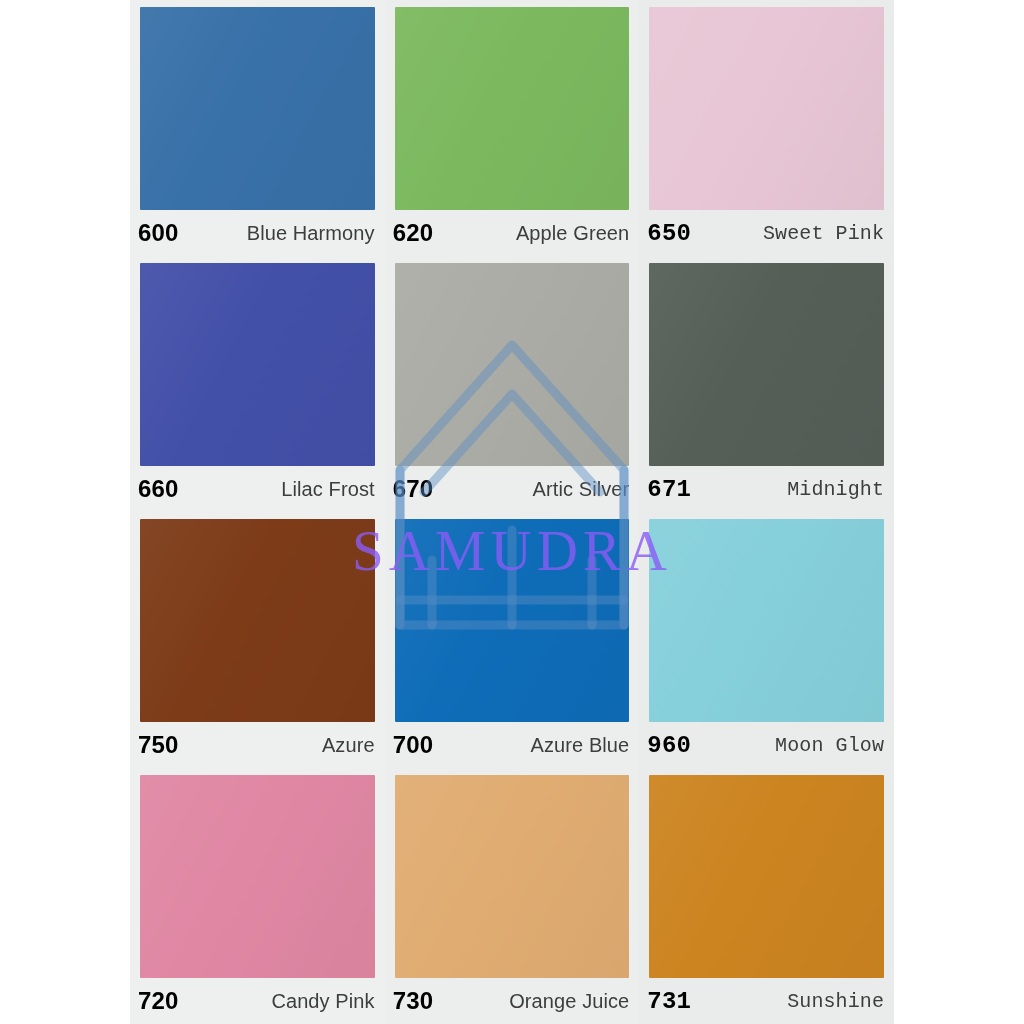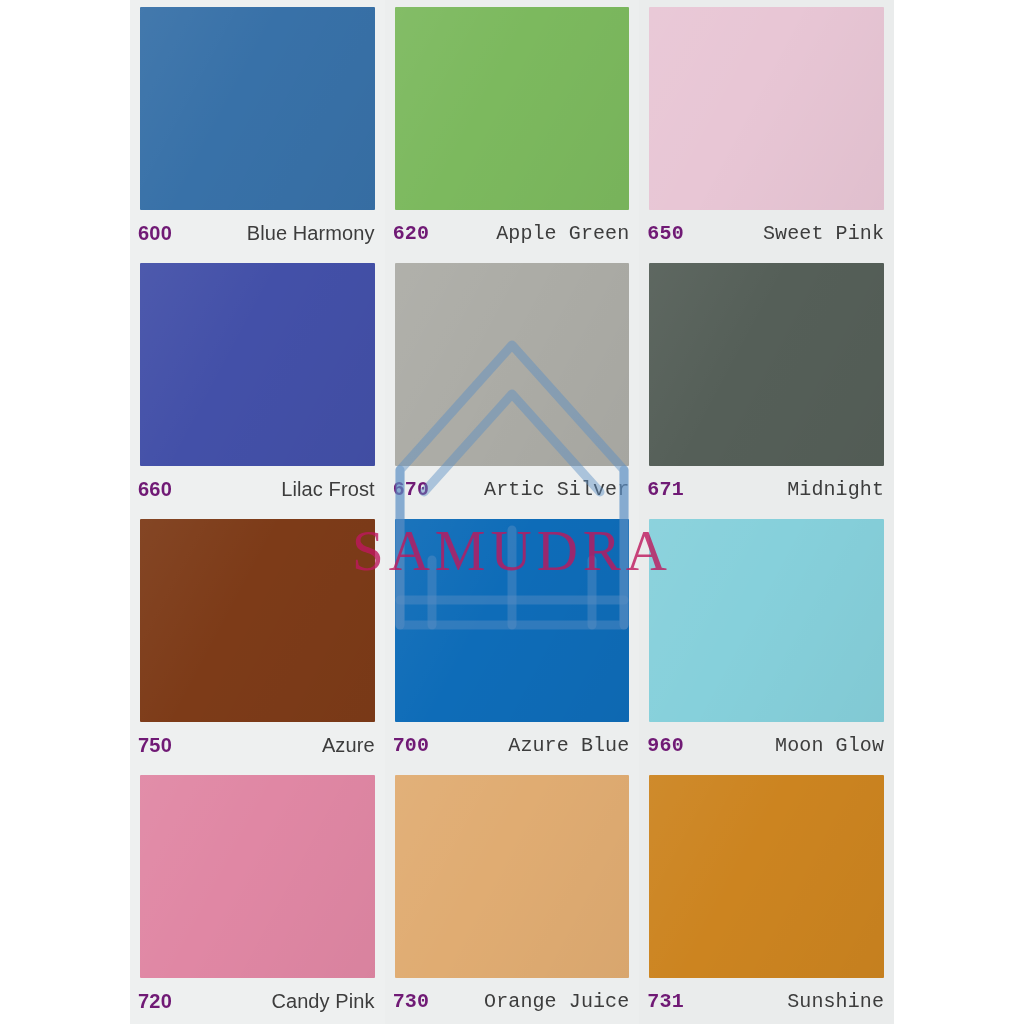--- a/index.html
+++ b/index.html
@@ -46,21 +46,21 @@
   .cell {
     position: relative;
     box-sizing: border-box;
     display: flex;
     flex-direction: column;
     background: #eceded;
     overflow: hidden;
   }
   
   .cell.col1 { background: #eef0f0; }
-  .cell.col2 { background: #eceeee; font-family: Liberation Mono, monospace; }
+  .cell.col2 { background: #eceeee; }
   .cell.col3 { background: #eaecec; font-family: Liberation Mono, monospace; }
 
   .swatch {
     flex: 1 1 auto;
     margin: 7px 10px 0 10px;
     border-radius: 1px;
   }
   
   .swatch::after {
     content: "";
@@ -73,23 +73,23 @@
   .caption {
     flex: 0 0 auto;
     height: 46px;
     display: flex;
     align-items: center;
     justify-content: space-between;
     padding: 0 10px 0 8px;
     box-sizing: border-box;
   }
   .code {
-    font-size: 20px;
+    font-size: 24px;
     font-weight: bold;
-    color: #701a75;
+    color: #000000;
     letter-spacing: 0.2px;
   }
   .cname {
     font-size: 20px;
     color: #3d3d3d;
     letter-spacing: 0.1px;
     white-space: nowrap;
   }
 
   
@@ -116,21 +116,21 @@
   }
   #wm-samudra {
     position: absolute;
     left: 0;
     top: 518px;
     width: 1024px;
     text-align: center;
     font-family: "Liberation Serif", serif;
     font-size: 57px;
     letter-spacing: 5px;
-    color: #be185d;
+    color: #8b5cf6;
     opacity: 0.80;
   }
 </style>
 </head>
 <body>
 
 <div id="page-left"></div>
 <div id="page-right"></div>
 
 <div id="card">

